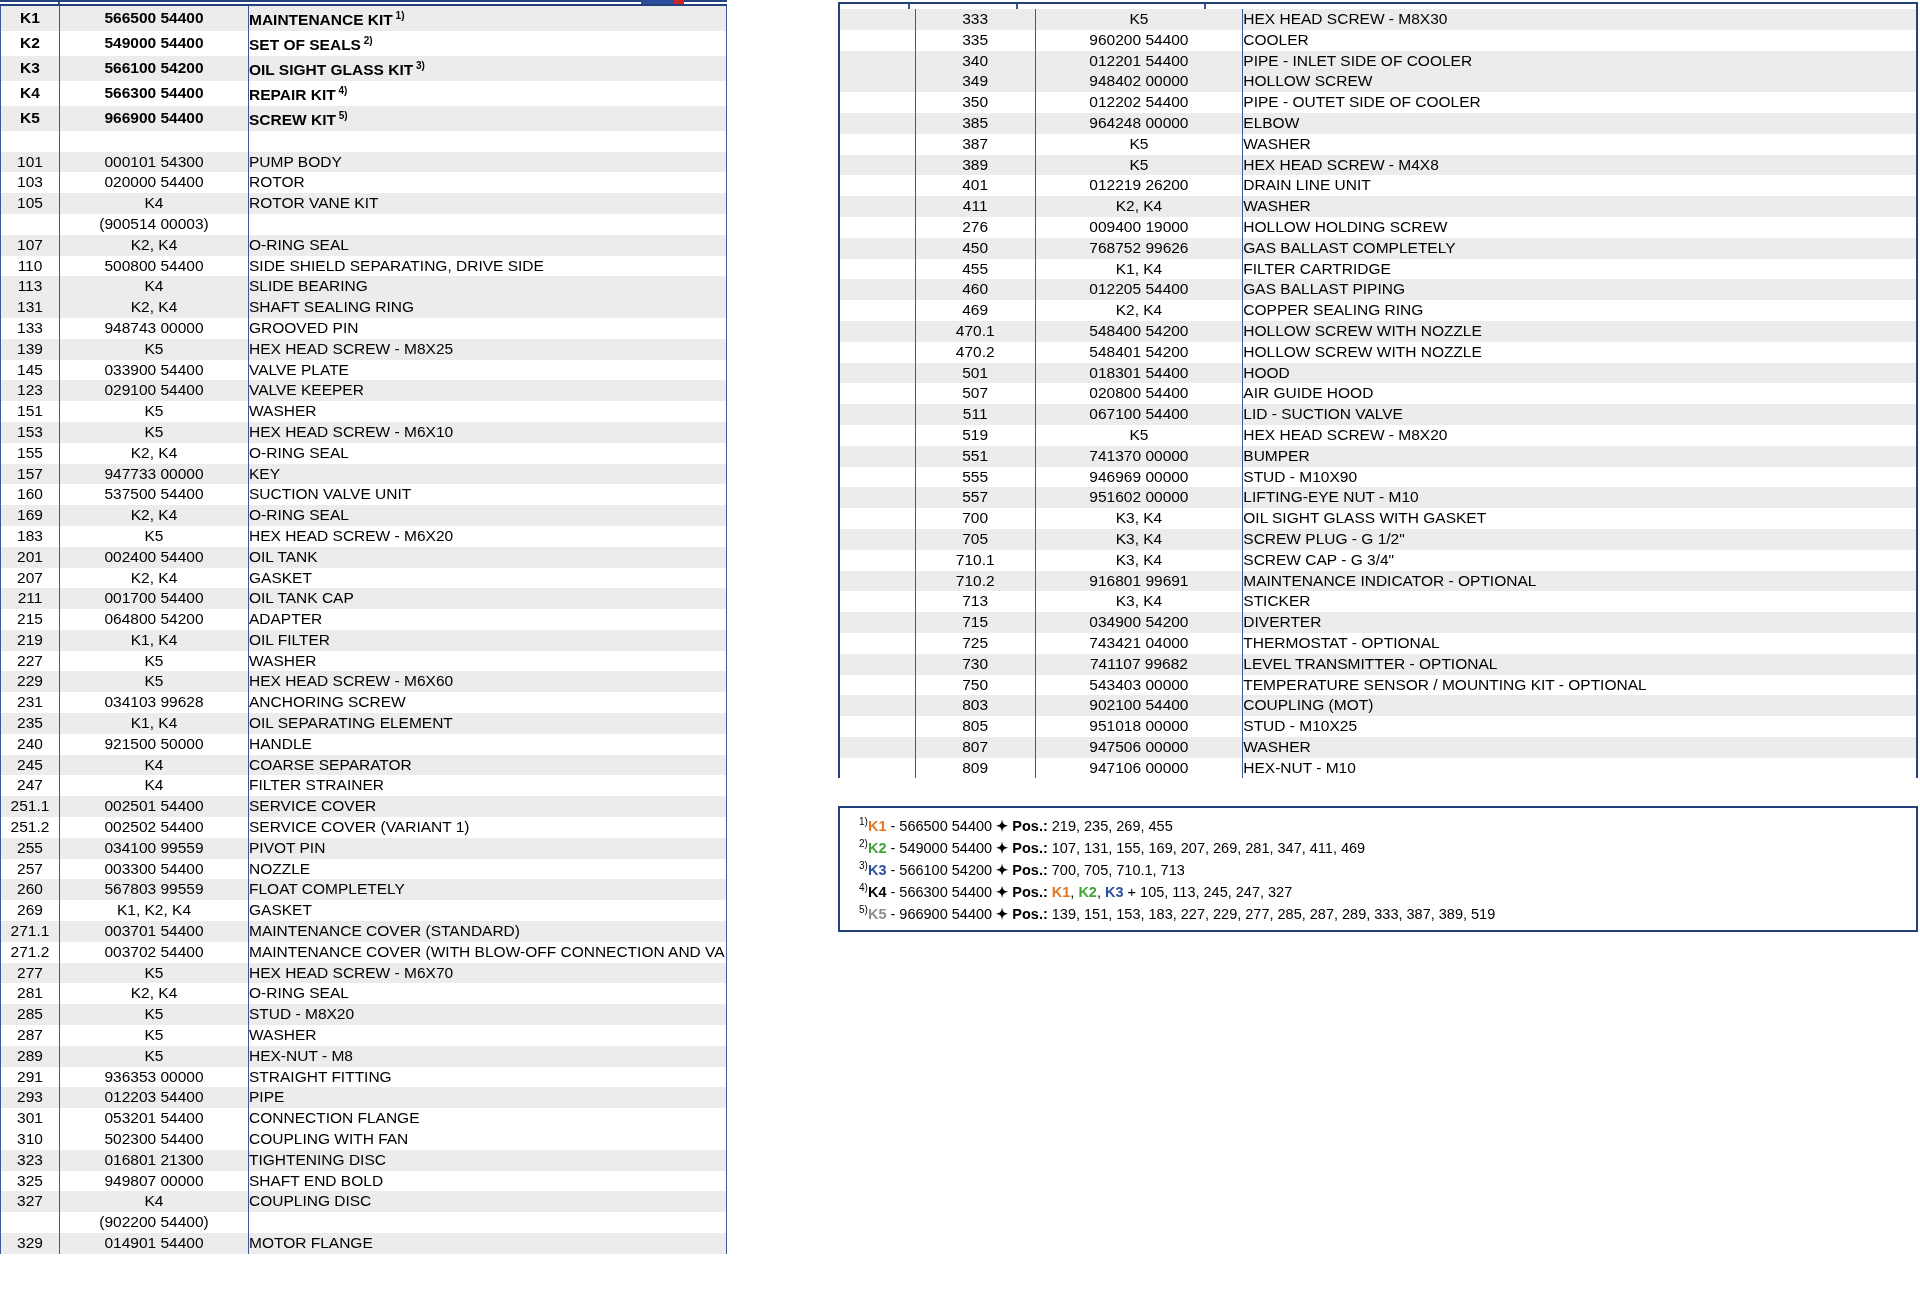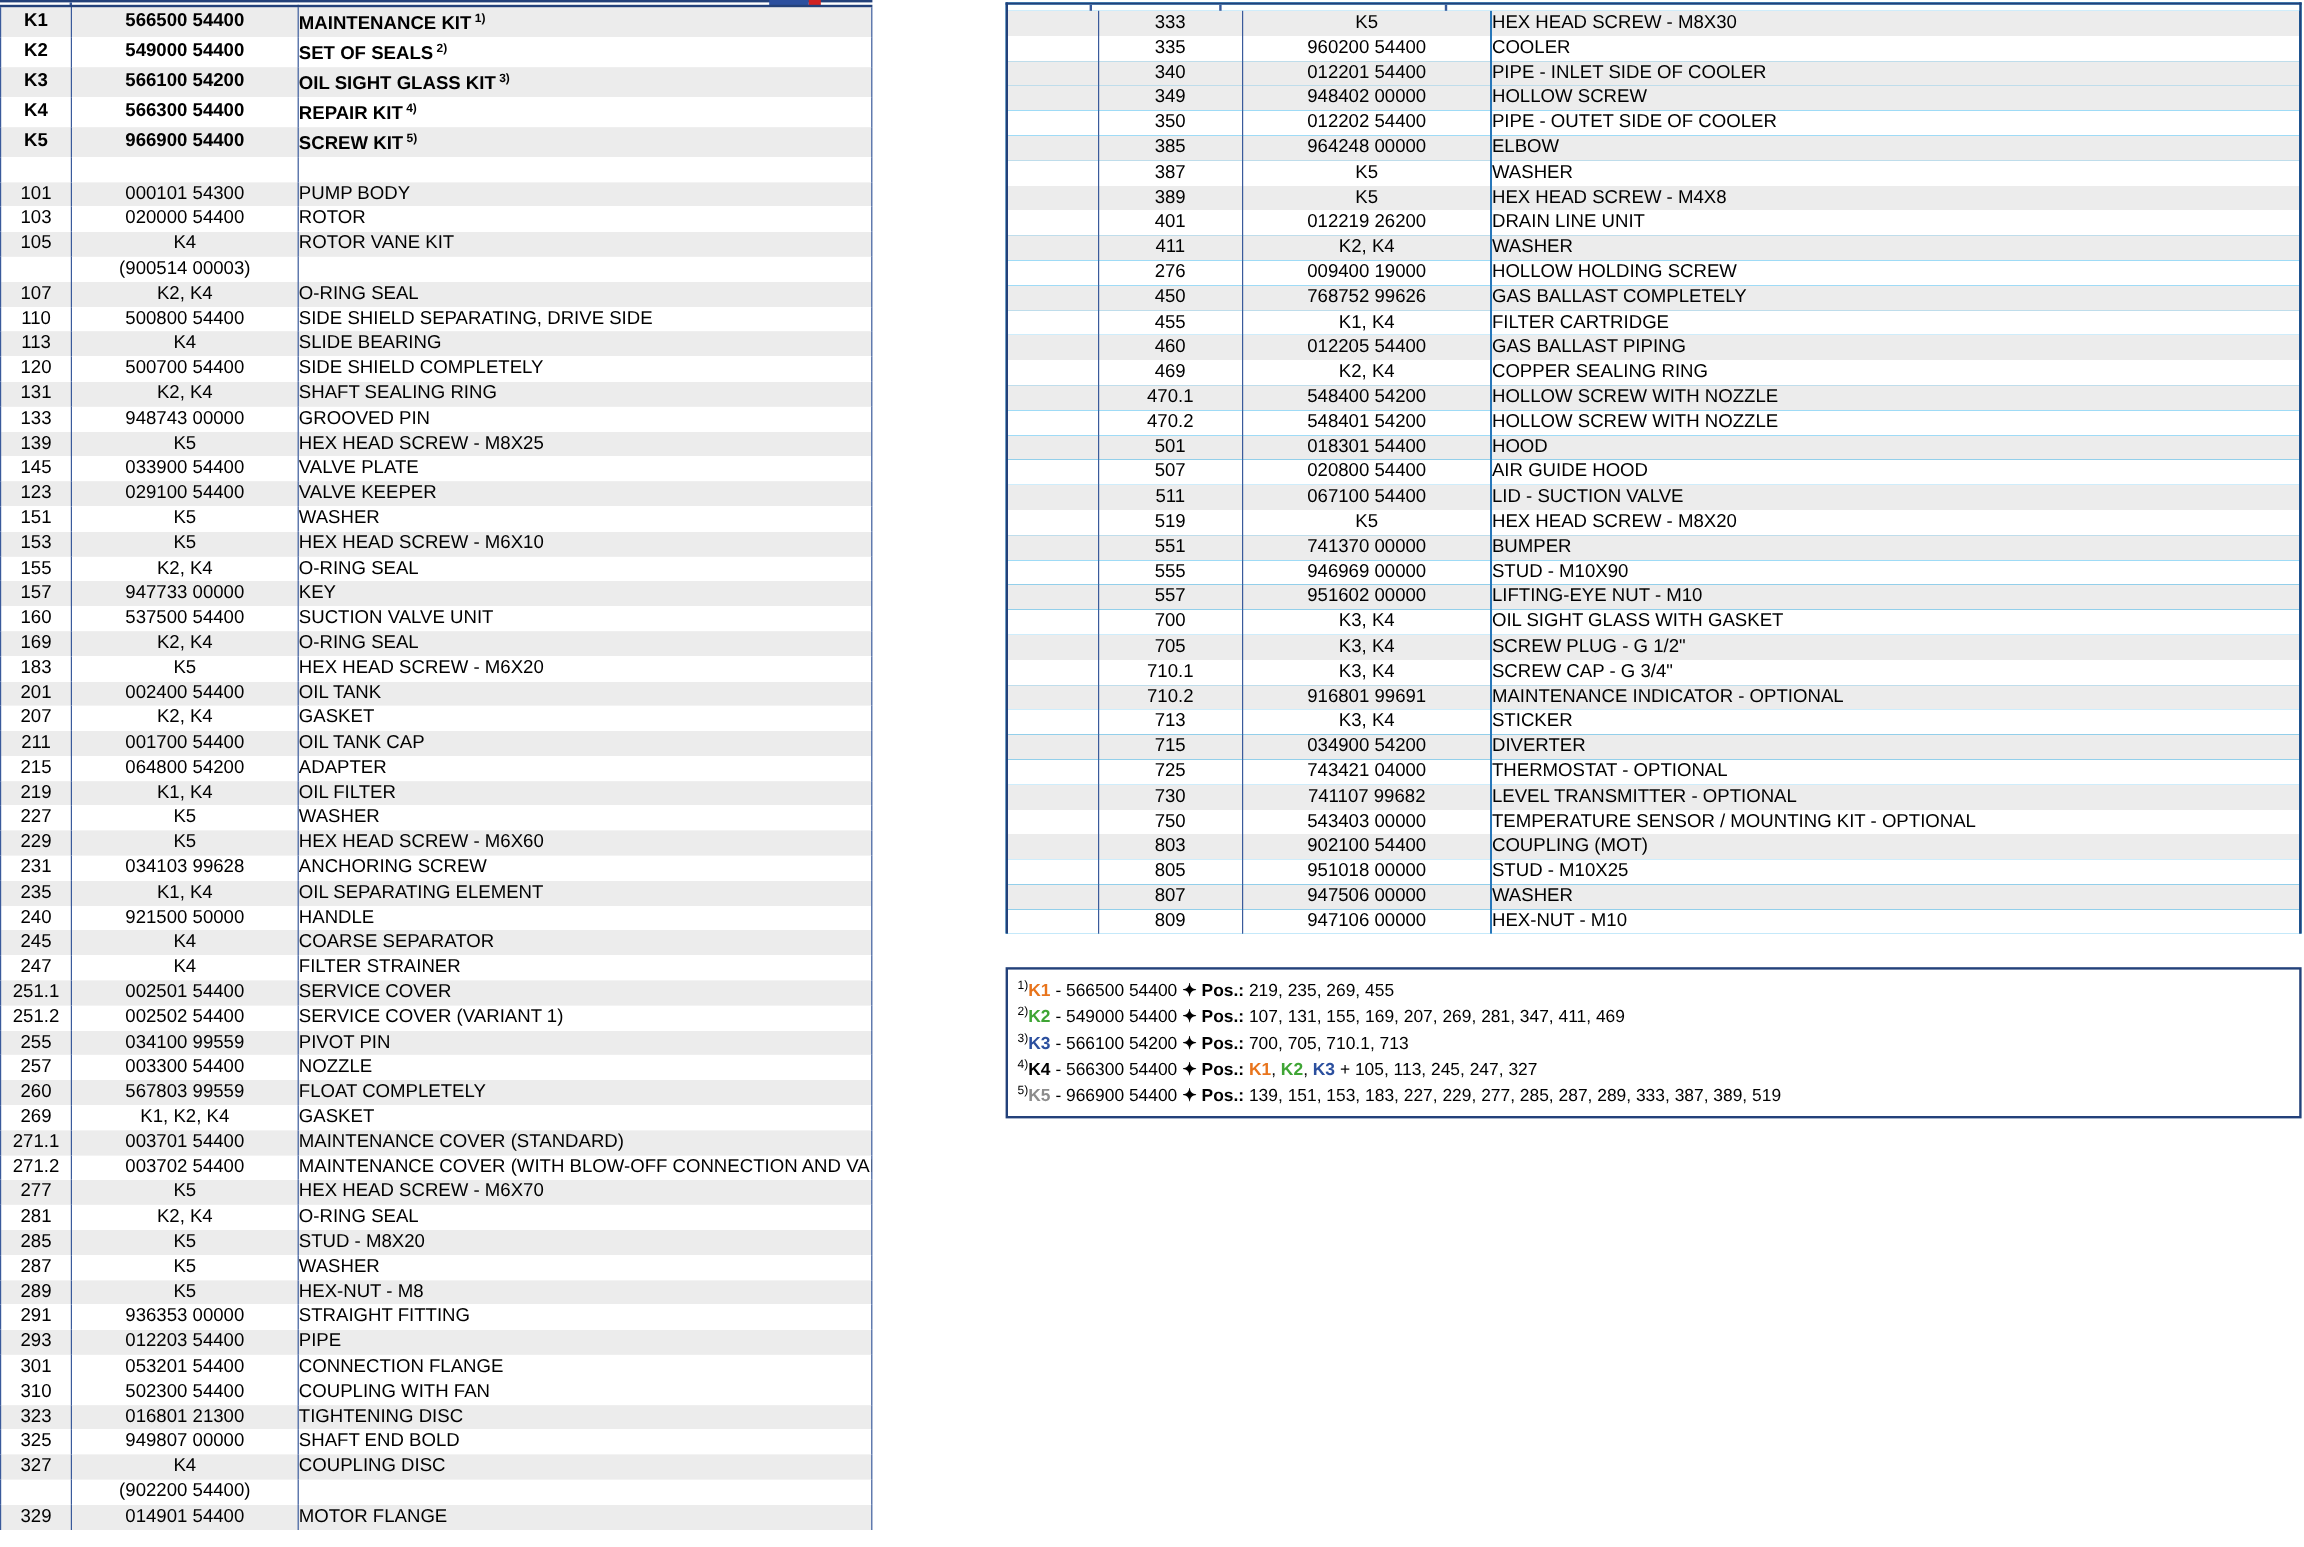--- a/index.html
+++ b/index.html
@@ -130,21 +130,21 @@
 
   
   #footnotes {
     position: absolute;
     left: 838px;
     top: 806px;
     width: 1080px;
     box-sizing: border-box;
     border: 2.0px solid #23417a;
     background: #ffffff;
-    padding: 5px 8px 7px 8px;
+    padding: 5px 8px 7px 19px;
     font-size: 14.5px;
     line-height: 17.2px;
     color: #000000;
   }
   .fn-line { white-space: nowrap; }
   .fn-sup {
     font-size: 10px;
     vertical-align: super;
     color: #000000;
   }
@@ -220,25 +220,20 @@
       </tr>
       <tr class="row-plain">
         <td class="c-pos">110</td>
         <td class="c-num">500800 54400</td>
         <td class="c-desc">SIDE SHIELD SEPARATING, DRIVE SIDE</td>
       </tr>
       <tr class="row-alt">
         <td class="c-pos">113</td>
         <td class="c-num">K4</td>
         <td class="c-desc">SLIDE BEARING</td>
-      </tr>
-      <tr class="row-plain">
-        <td class="c-pos">120</td>
-        <td class="c-num">500700 54400</td>
-        <td class="c-desc">SIDE SHIELD COMPLETELY</td>
       </tr>
       <tr class="row-alt">
         <td class="c-pos">131</td>
         <td class="c-num">K2, K4</td>
         <td class="c-desc">SHAFT SEALING RING</td>
       </tr>
       <tr class="row-plain">
         <td class="c-pos">133</td>
         <td class="c-num">948743 00000</td>
         <td class="c-desc">GROOVED PIN</td>

